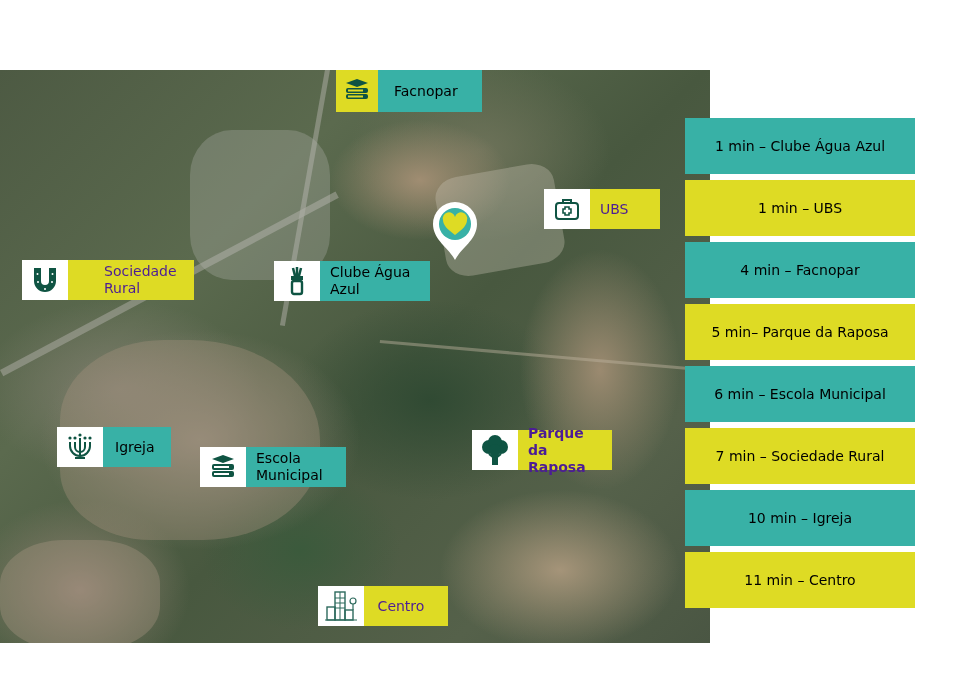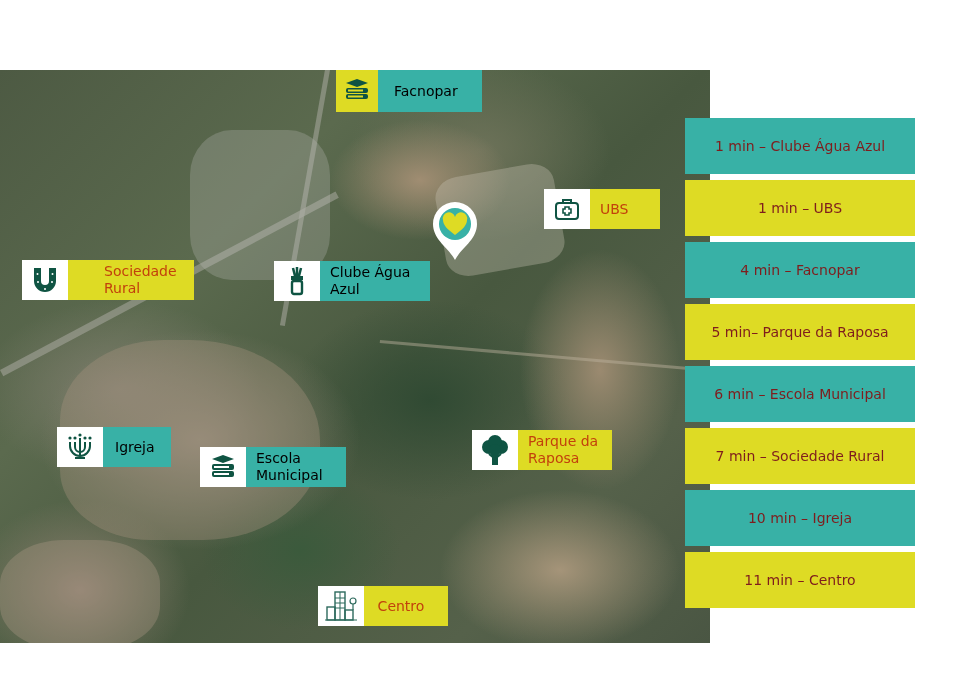--- a/index.html
+++ b/index.html
@@ -17,25 +17,25 @@
       radial-gradient(ellipse 140px 100px at 430px 330px, #304a33 0%, rgba(48,74,51,0) 100%),
       linear-gradient(135deg,#4d5a43 0%,#5b6a4e 30%,#48583f 55%,#55614a 80%,#4a5643 100%);}
   .road{position:absolute;background:rgba(170,170,160,0.55);transform-origin:0 0;}
   .label{position:absolute;display:flex;height:40px;}
   .label .ico{width:46px;height:100%;display:flex;align-items:center;justify-content:center;}
   .label .txt{display:flex;align-items:center;padding:0 10px 0 10px;font-size:14px;line-height:17px;}
   .teal{background:#38b1a6;}
   .yellow{background:#dedb24;}
   .white{background:#ffffff;}
   .txt.teal{color:#000000;}
-  .txt.yellow{color:#c2410c;}
+  .txt.yellow{color:#4c1d95;}
   .ico svg{display:block;}
   .pin{position:absolute;left:431px;top:200px;width:48px;height:62px;}
   .list{position:absolute;left:685px;top:118px;width:230px;}
-  .list .row{height:56px;margin-bottom:6px;display:flex;align-items:center;justify-content:center;font-size:14px;color:#7f1d1d;}
+  .list .row{height:56px;margin-bottom:6px;display:flex;align-items:center;justify-content:center;font-size:14px;color:#000000;}
   .list .row.teal{background:#38b1a6;}
   .list .row.yellow{background:#dedb24;}
 </style>
 </head>
 <body>
 
 <div class="map">
 
   <div class="road" style="left:0;top:300px;width:380px;height:7px;transform:rotate(-28deg);"></div>
   <div class="road" style="left:330px;top:0;width:260px;height:5px;transform:rotate(100deg);"></div>
@@ -123,21 +123,21 @@
           <circle cx="3" cy="6" r="1.6" fill="#0f5443"></circle>
           <circle cx="8" cy="6" r="1.6" fill="#0f5443"></circle>
           <circle cx="13" cy="3" r="1.6" fill="#0f5443"></circle>
           <circle cx="18" cy="6" r="1.6" fill="#0f5443"></circle>
           <circle cx="23" cy="6" r="1.6" fill="#0f5443"></circle>
         </svg>
     </div>
     <div class="txt teal" style="width:46px;padding-left:12px;">Igreja</div>
   </div>
 
-  <div class="label" style="left:472px;top:360px;">
+  <div class="label" style="left:472px;top:360px;font-weight:bold;">
     <div class="ico white">
       <svg width="32" height="32" viewBox="0 0 32 32">
           <circle cx="10" cy="13" r="7" fill="#0f5443"></circle>
           <circle cx="22" cy="13" r="7" fill="#0f5443"></circle>
           <circle cx="16" cy="8" r="7" fill="#0f5443"></circle>
           <circle cx="16" cy="16" r="6" fill="#0f5443"></circle>
           <path d="M14 18 H18 V30 H14 Z M10 20 L15 24 M22 20 L17 24" stroke="#0f5443" stroke-width="2" fill="#0f5443"></path>
         </svg>
     </div>
     <div class="txt yellow" style="width:74px;">Parque da Raposa</div>

